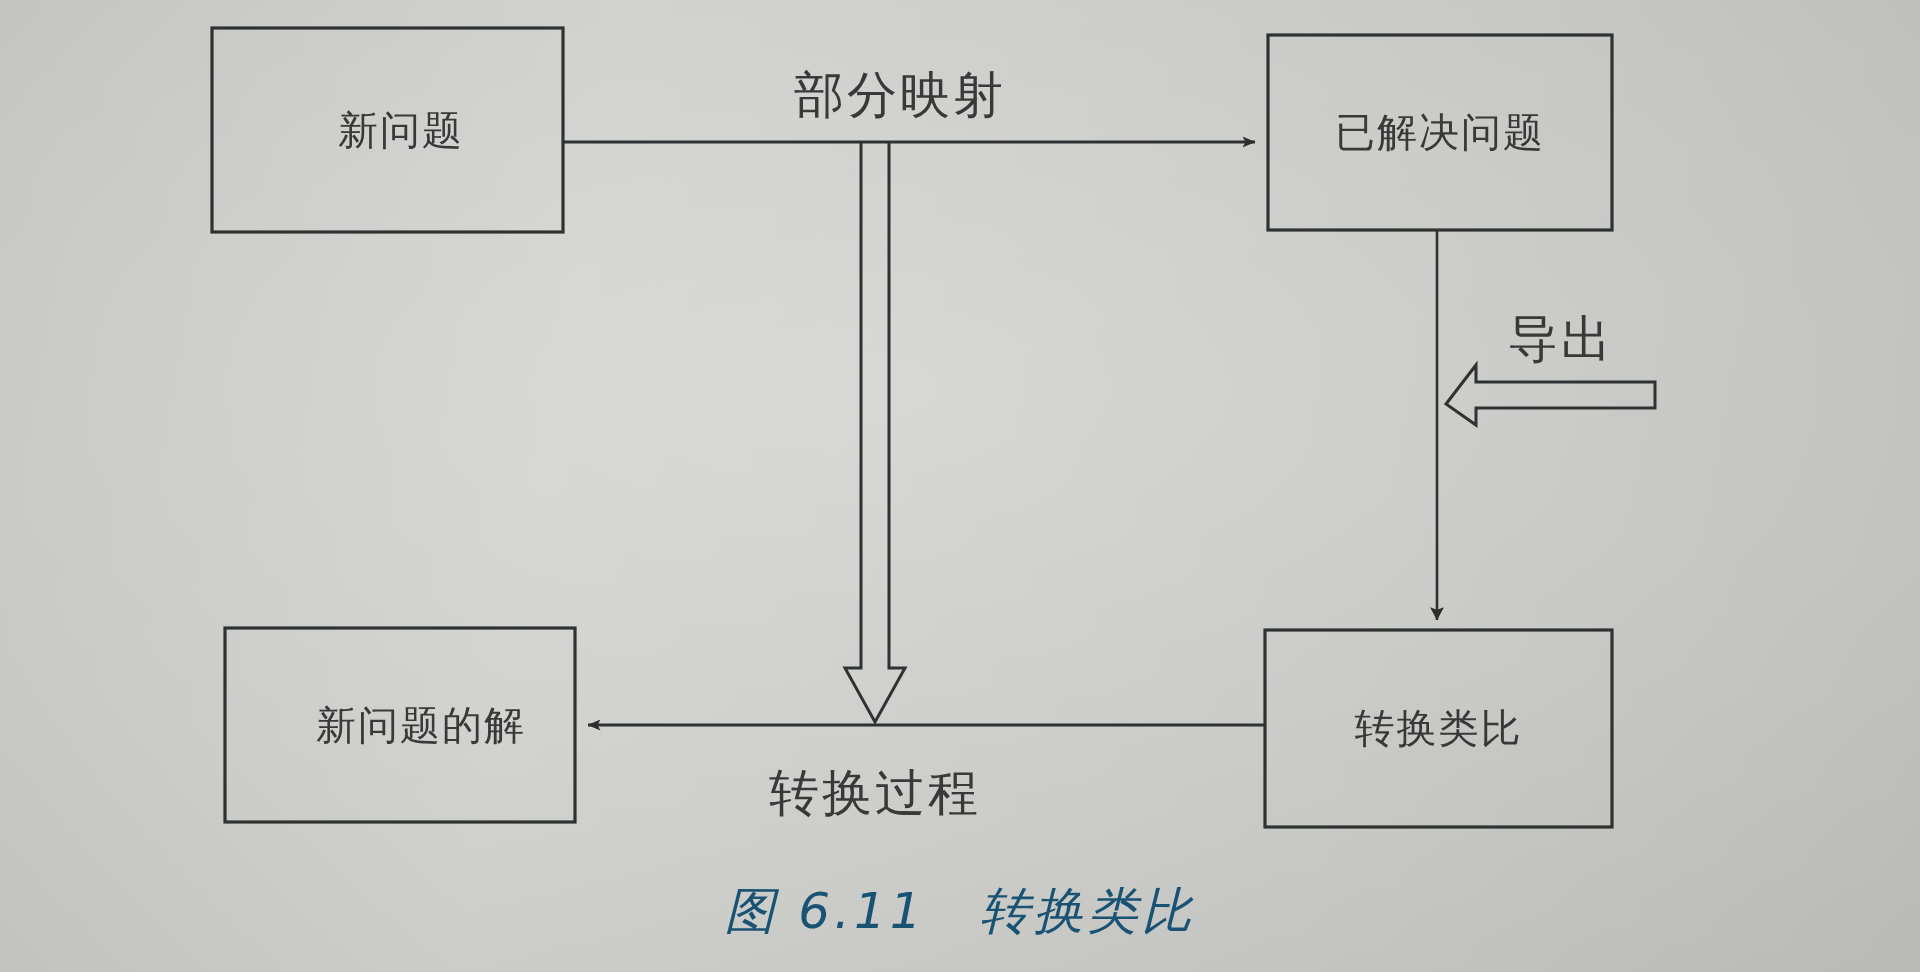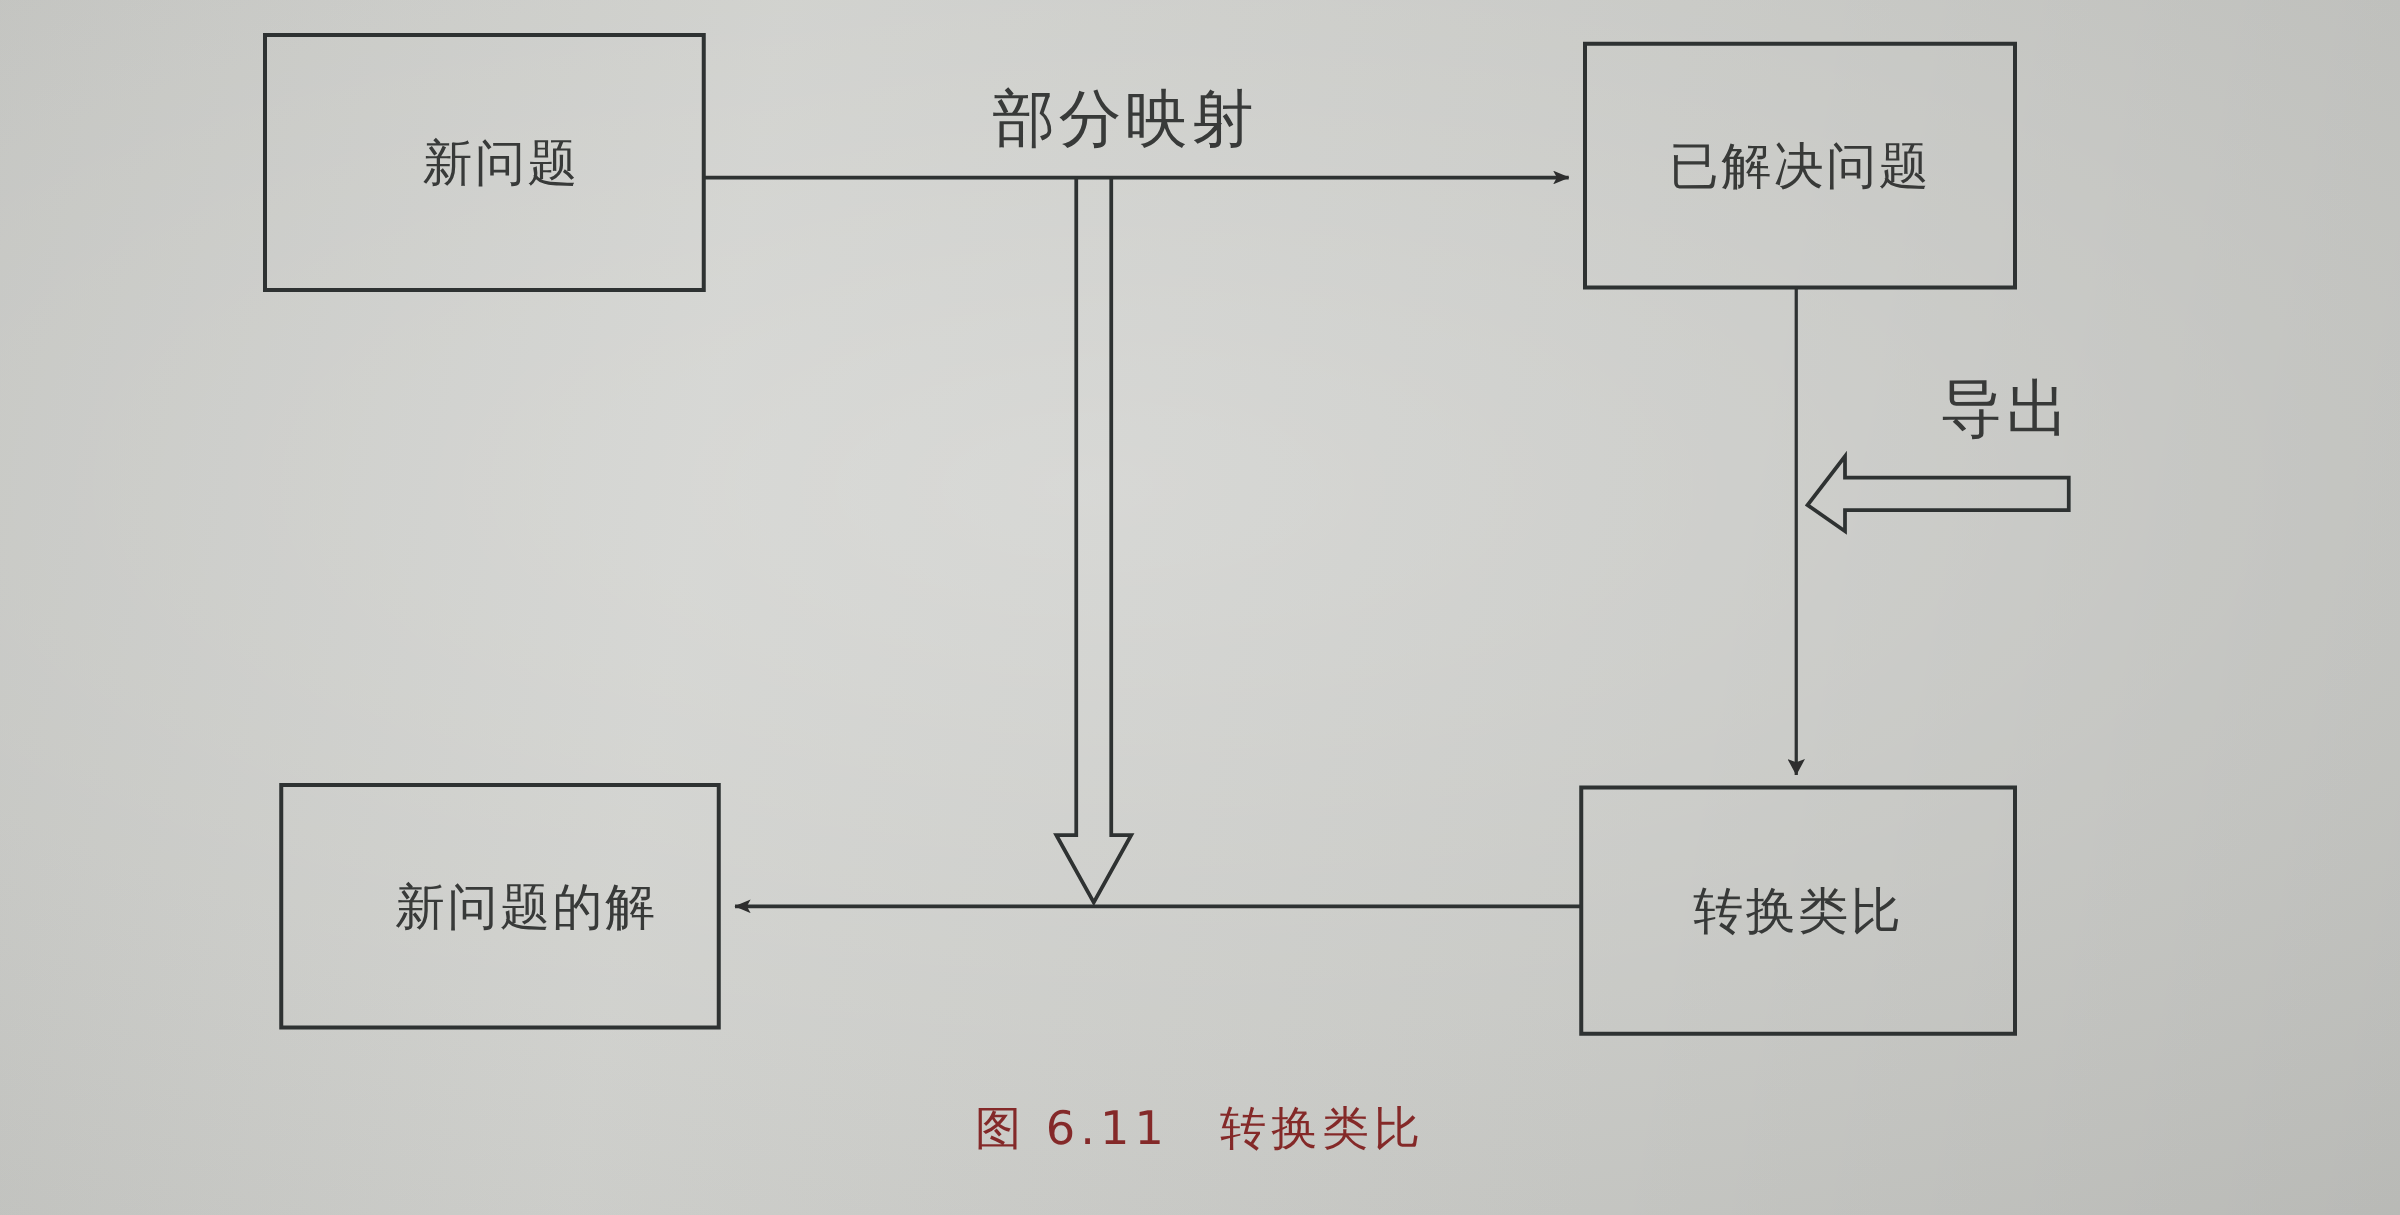--- a/index.html
+++ b/index.html
@@ -38,23 +38,24 @@
   .node-label {
     font-size: 40px;
     letter-spacing: 2px;
     font-weight: 400;
   }
   .edge-label {
     font-size: 50px;
     letter-spacing: 3px;
   }
   .fig-caption {
-    font-size: 37px;
+    font-size: 50px;
     letter-spacing: 4px;
-    color: #7f1d1d;
+    color: #0c4a6e;
+    font-style: italic;
   }
   .blur-ink { filter: blur(0.35px); opacity: 0.93; }
 </style>
 </head>
 <body>
 
 <div id="page">
 
   <div id="paper-texture"></div>
 
@@ -117,22 +118,25 @@
   </div>
 
   <div class="node-label blur-ink" style="left:1265px; top:630px; width:347px; height:197px; display:flex; align-items:center; justify-content:center;">
     <span>转换类比</span>
   </div>
 
   <div class="edge-label blur-ink" style="left:770px; top:62px; width:260px; text-align:center;">
     <span>部分映射</span>
   </div>
 
+  <div class="edge-label blur-ink" style="left:745px; top:760px; width:260px; text-align:center;">
+    <span>转换过程</span>
+  </div>
 
-  <div class="edge-label blur-ink" style="left:1508px; top:294px; width:150px; text-align:right;">
+  <div class="edge-label blur-ink" style="left:1508px; top:306px; width:150px; text-align:left;">
     <span>导出</span>
   </div>
 
   <div class="fig-caption blur-ink" style="left:0px; top:878px; width:1920px; text-align:center;">
     <span>图 6.11　转换类比</span>
   </div>
 
 </div>
 
 </body></html>

